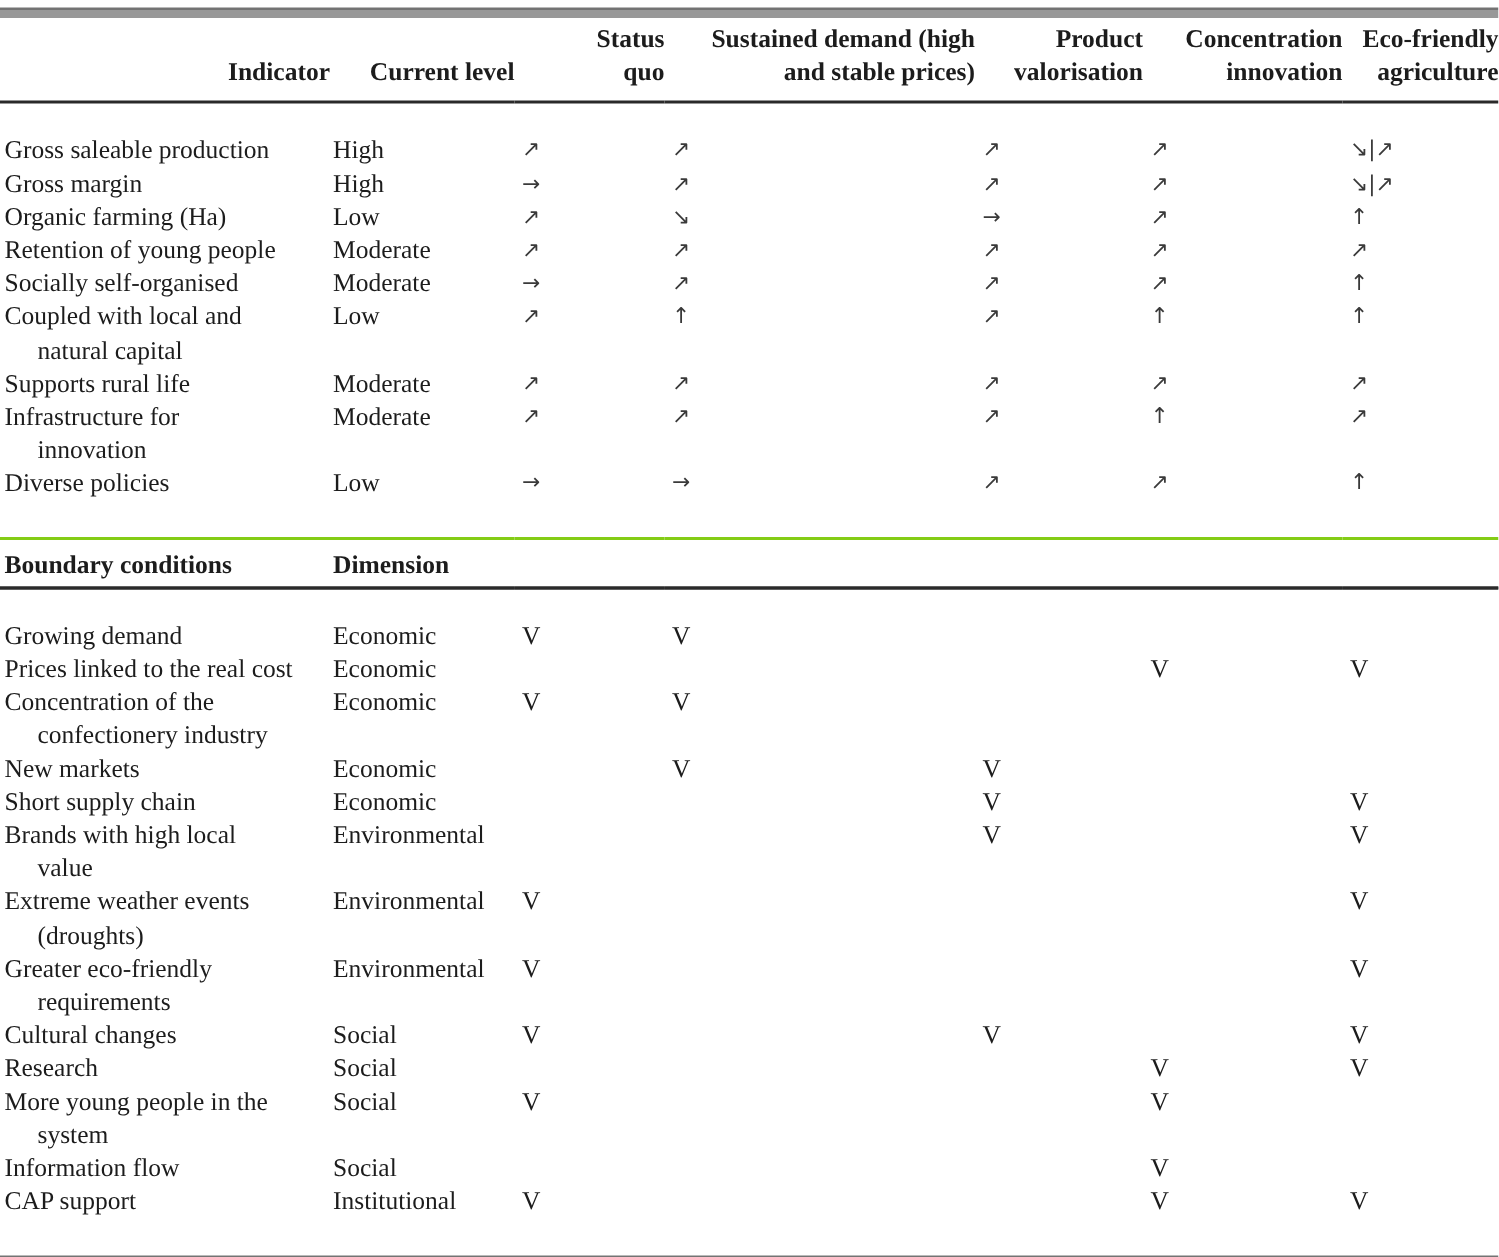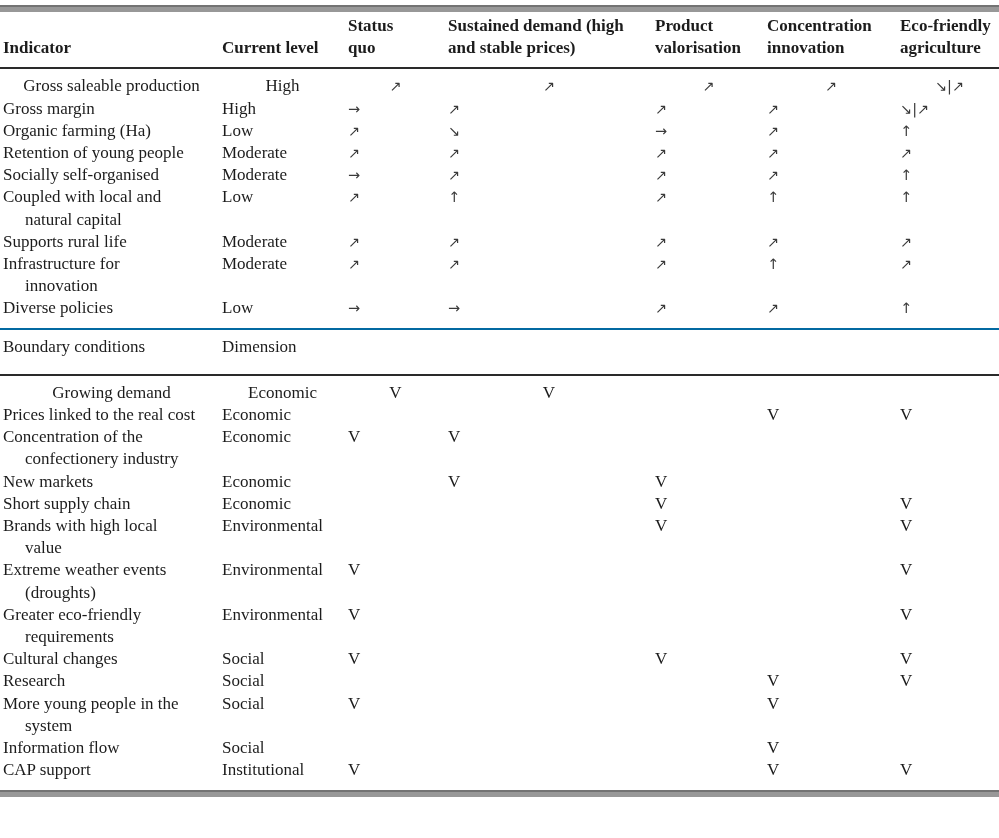--- a/index.html
+++ b/index.html
@@ -1,30 +1,30 @@
 <!DOCTYPE html>
 <html><head>
 <meta charset="utf-8">
 <style>
   html,body{margin:0;padding:0;background:#ffffff;}
   .page{width:999px;padding-top:5px;font-family:"Liberation Serif","DejaVu Serif",serif;color:#1c1c1c;}
   .thick-rule{height:7px;background:linear-gradient(#737373 0 2px,#989898 2px 100%);}
   table{border-collapse:collapse;table-layout:fixed;width:999px;font-size:17px;line-height:22.2px;}
   td,th{padding:0;vertical-align:top;text-align:left;font-weight:normal;}
-  thead th{font-weight:bold;vertical-align:bottom;border-bottom:2px solid #2a2a2a;padding:3px 0 8px;white-space:pre-line;}
+  thead th{font-weight:bold;vertical-align:bottom;border-bottom:2px solid #2a2a2a;padding:3px 0 8px;white-space:pre-line;text-align:right;}
   .gh-cell{font-weight:bold;border-bottom:2px solid #2a2a2a;padding:4px 0 3px 5px;}
   .c-ind{padding-left:25px;text-indent:-22px;white-space:pre-line;}
   thead th.c-ind{}
   .c-lvl{padding-left:2px;white-space:pre-line;}
   .c-sym{padding-left:5px;}
   .sym{font-family:"DejaVu Sans",sans-serif;font-size:14.5px;color:#3a3a3a;}
   .vmark{font-size:17px;}
-  tbody.rows tr:first-child td{padding-top:6px;text-align:center;}
-  tbody.rows tr:last-child td{padding-bottom:8px;}
-  .section-row td{border-top:2px solid #0369a1;border-bottom:2px solid #2a2a2a;padding-top:6px;padding-bottom:16px;font-weight:normal;}
+  tbody.rows tr:first-child td{padding-top:20px;}
+  tbody.rows tr:last-child td{padding-bottom:24px;}
+  .section-row td{border-top:2px solid #84cc16;border-bottom:2px solid #2a2a2a;padding-top:6px;padding-bottom:3px;font-weight:bold;}
 </style>
 </head>
 <body>
 
 <div class="page">
   <div class="thick-rule"></div>
 
   <table>
     <colgroup>
       <col style="width:220px">

